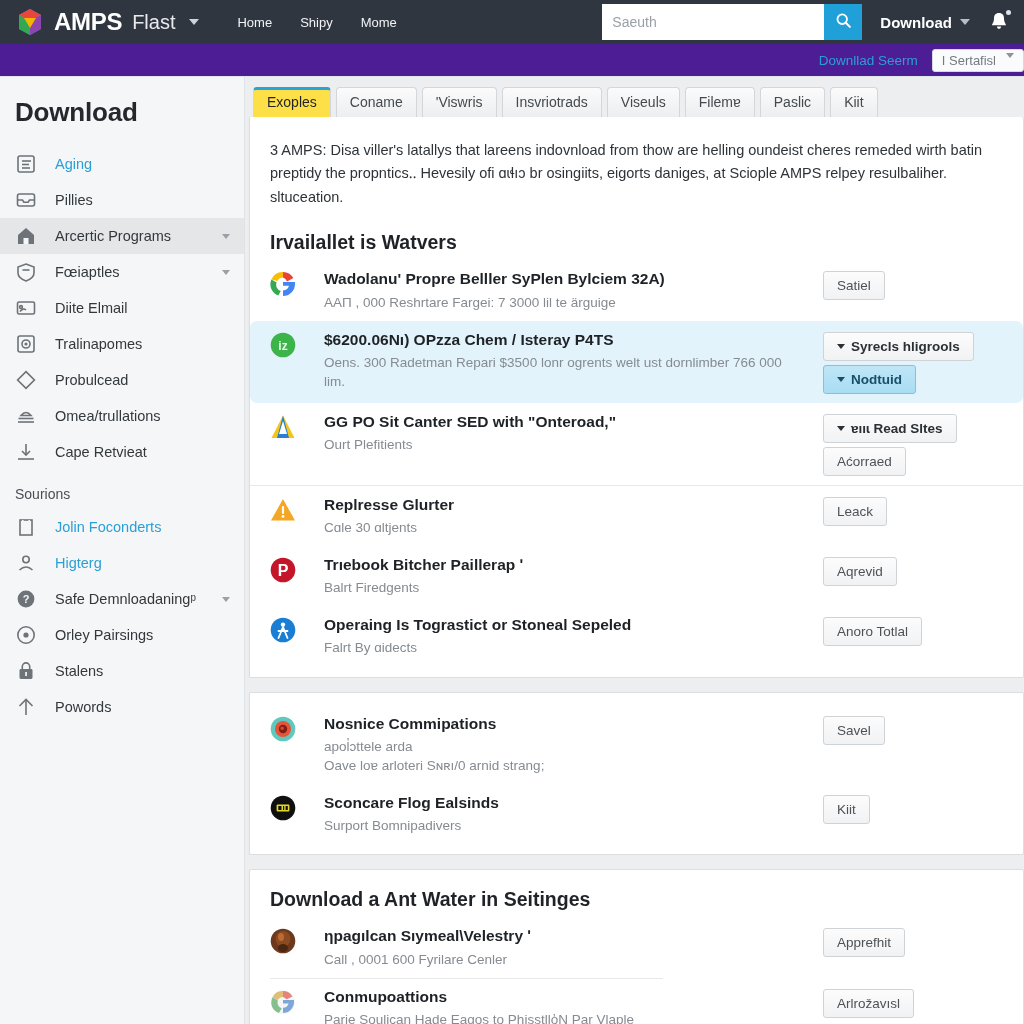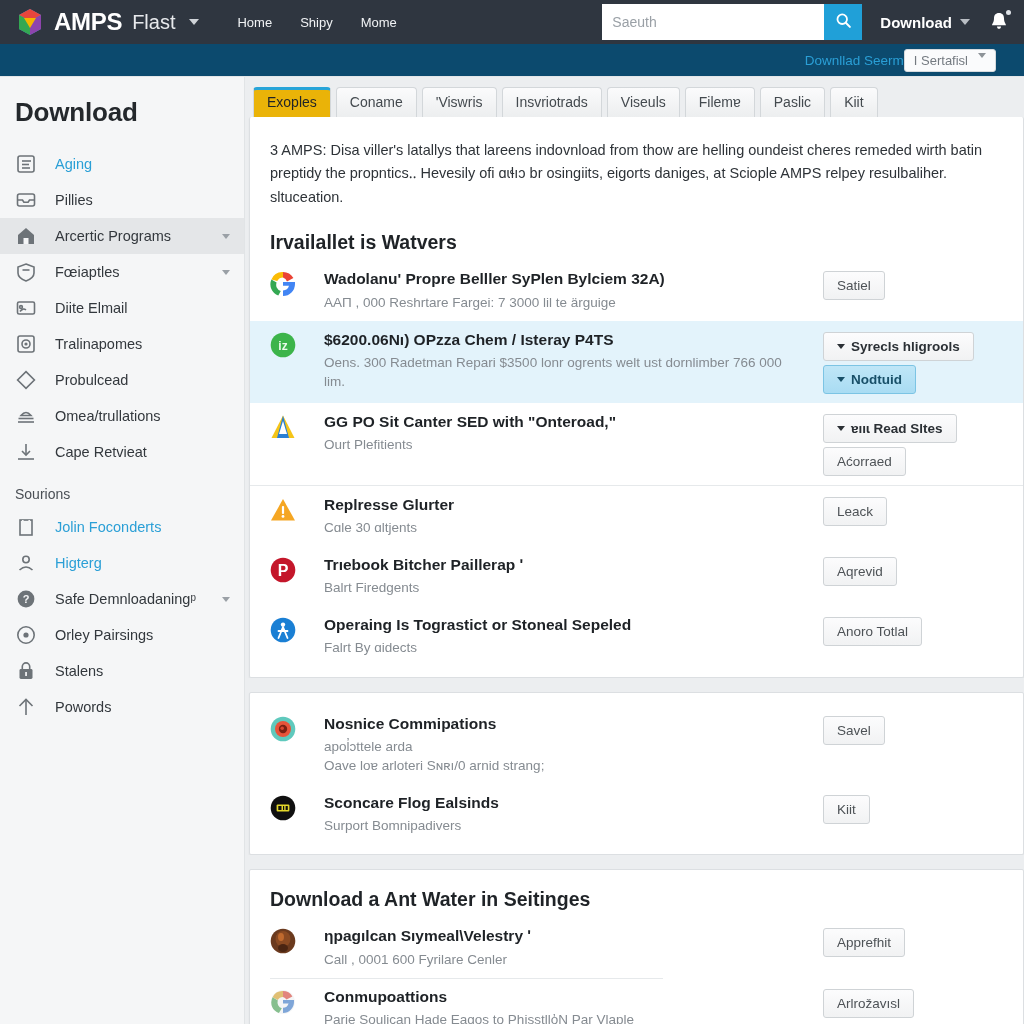--- a/index.html
+++ b/index.html
@@ -54,23 +54,23 @@
     margin-left: -10px; cursor: pointer;
   }
   .bell { position: relative; width: 22px; height: 24px; cursor: pointer;}
   .bell-dot {
     position: absolute; top: 0px; right: -1px; width: 5px; height: 5px;
     background: #dfe3e8; border-radius: 50%;
   }
 
   
   .subbar {
-    height: 33px; background: #0c4a6e; border-bottom: 1px solid #e3e6e8;
+    height: 33px; background: #4c1d95; border-bottom: 1px solid #e3e6e8;
     display: flex; align-items: center; justify-content: flex-end;
-    padding: 0 28px; gap: 0;
+    padding: 0 0; gap: 14px;
   }
   .subbar-link { color: #2a9fd6; font-size: 13.5px; cursor: pointer; }
   .subbar-select {
     border: 1px solid #d6dadd; border-radius: 3px; background: #fafbfc;
     font-size: 13px; color: #747a80; padding: 3px 9px;
     display: flex; align-items: flex-start; gap: 10px; cursor: pointer;
   }
   .subbar-select .caret-d {
     width: 0; height: 0; border-left: 4px solid transparent;
     border-right: 4px solid transparent; border-top: 5px solid #8d9398;
@@ -112,21 +112,21 @@
     display: flex; align-items: flex-end; gap: 5px;
     padding: 10px 0 0 8px; height: 40px;
   }
   .tab {
     border: 1px solid #d3d7da; border-bottom: none;
     background: linear-gradient(#fbfbfc, #eceeef);
     border-radius: 4px 4px 0 0; padding: 6px 13px 7px;
     font-size: 14px; color: #444a4f; cursor: pointer; line-height: 1.15;
   }
   .tab.active {
-    background: #eab308; color: #1f2328;
+    background: #fde047; color: #1f2328;
     border-top: 3px solid #27a4d8; padding-top: 4px;
     position: relative; z-index: 2;
   }
 
   .card {
     background: #ffffff; border: 1px solid #dcdfe2;
     border-radius: 2px; margin: 0 0 0 4px;
     box-shadow: 0 1px 2px rgba(0,0,0,.06);
   }
   .card.first { border-top: none; }
@@ -139,21 +139,21 @@
   .sec-head {
     font-size: 19.5px; font-weight: bold; color: #1f2327;
     padding: 18px 0 6px 20px;
   }
 
   .rowlist { padding: 0 0 10px 0; }
   .row {
     display: flex; align-items: flex-start; gap: 28px;
     padding: 9px 14px 9px 20px; position: relative; min-height: 56px;
   }
-  .row.highlight { background: #e3f3fb; }
+  .row.highlight { background: #e3f3fb; border-radius: 7px; }
   .row.sep { border-top: 1px solid #e6e9eb; }
   .row.sep-short { position: relative; }
   .row.sep-short::before {
     content: ""; position: absolute; left: 20px; right: 360px; top: 0;
     height: 1px; background: #e6e9eb;
   }
   .row-ic { width: 26px; height: 26px; flex: 0 0 26px; margin-top: 2px; }
   .row-body { flex: 1; min-width: 0; padding-right: 10px; }
   .row-title {
     font-size: 15.5px; font-weight: bold; color: #1e2226; line-height: 1.3;

